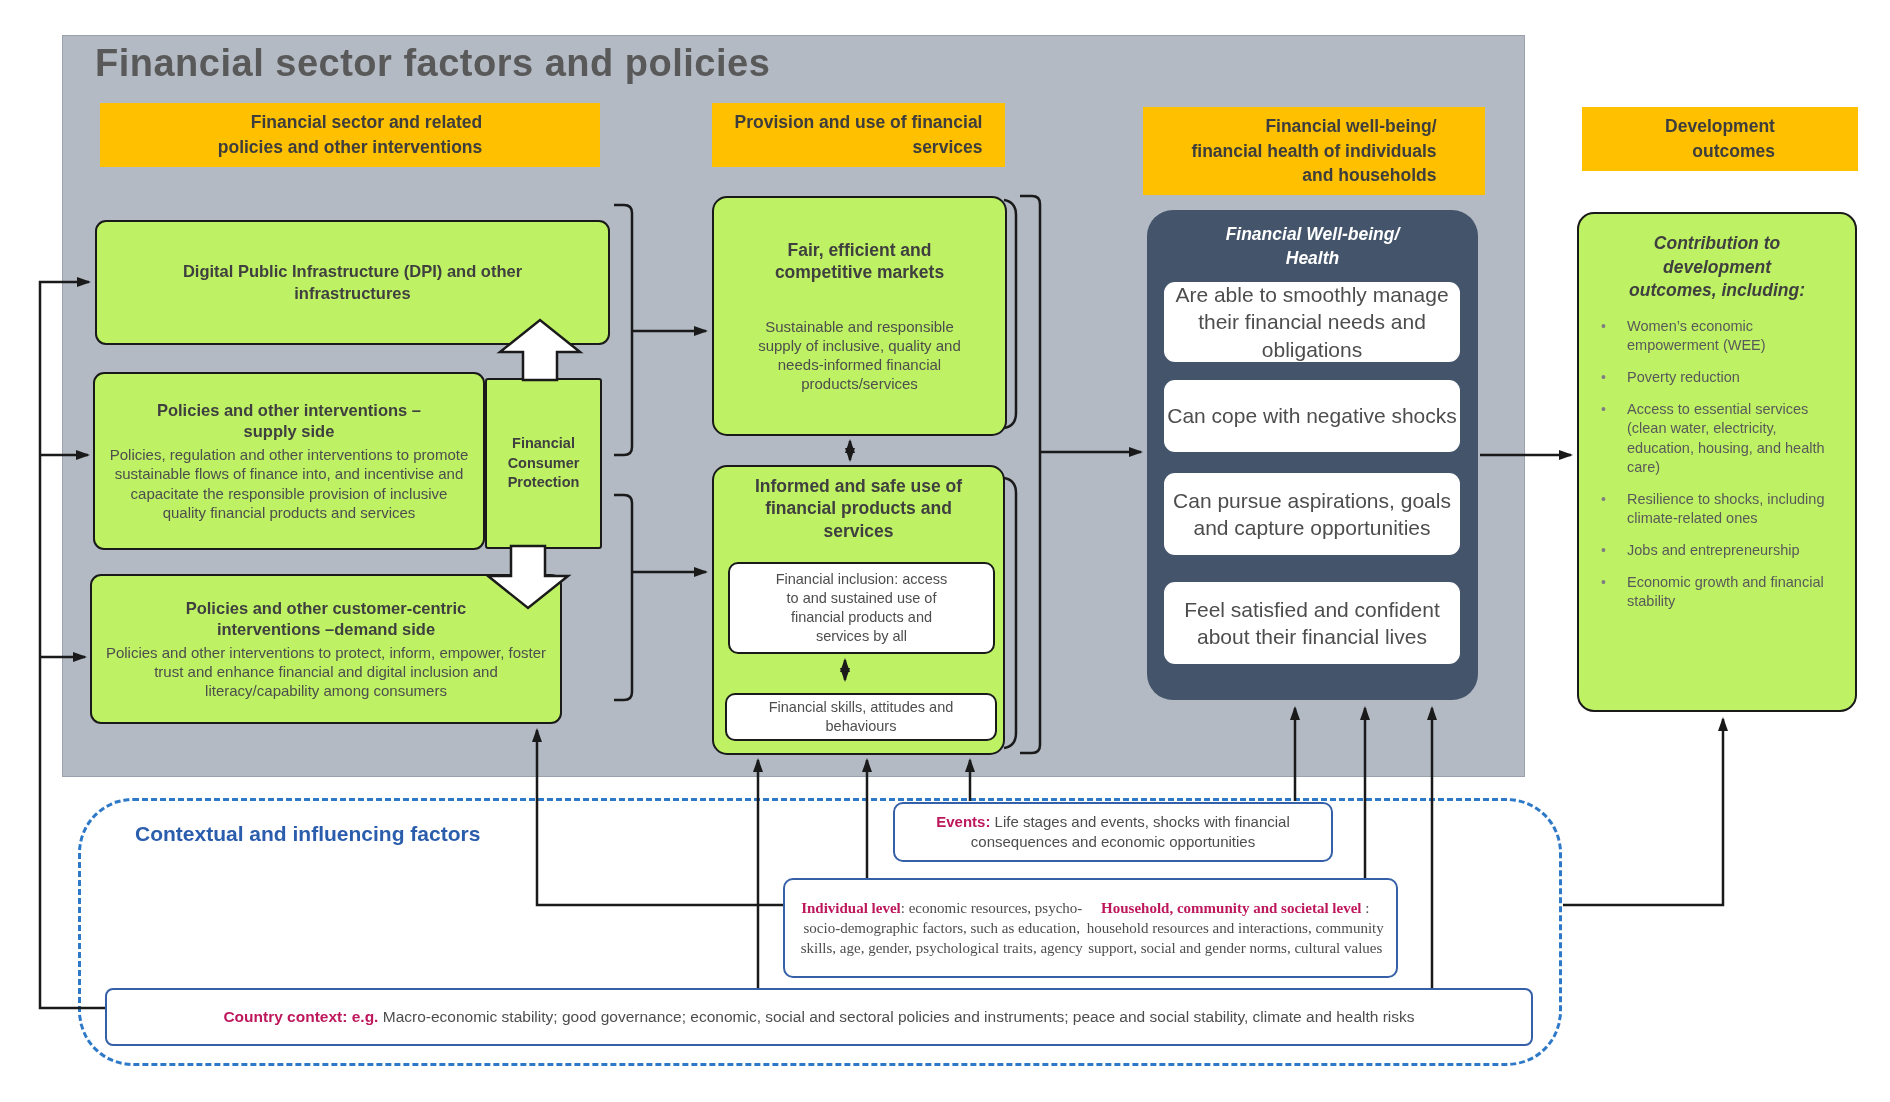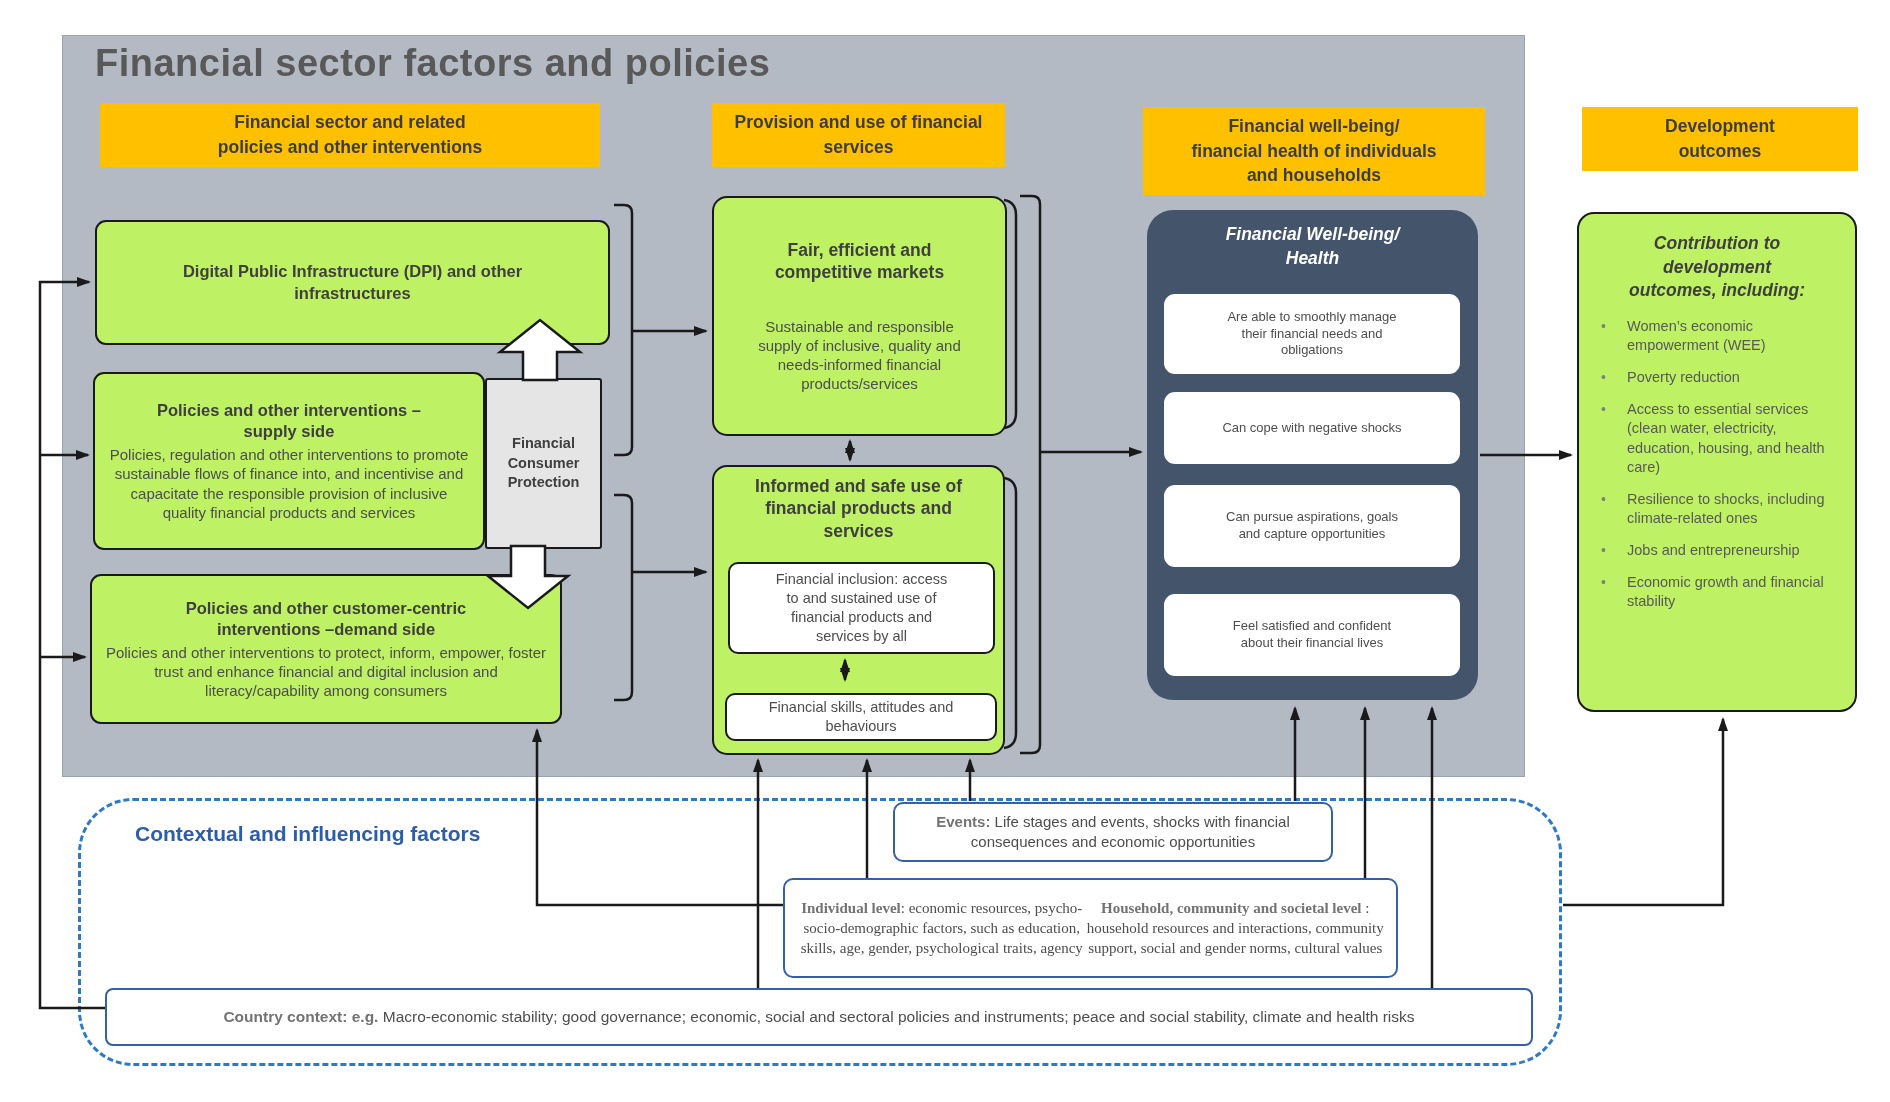--- a/index.html
+++ b/index.html
@@ -1,58 +1,58 @@
 <!DOCTYPE html>
 <html><head>
 <meta charset="utf-8">
 <style>
   html,body{margin:0;padding:0;background:#ffffff;font-family:"Liberation Sans",sans-serif;}
   #canvas{position:relative;width:1890px;height:1102px;background:#ffffff;overflow:hidden;}
   .abs{position:absolute;}
   .pre{white-space:pre-line;}
   #panel{left:62px;top:35px;width:1461px;height:740px;background:#b3bac4;border:1px solid #9ba2ad;}
   #panel-title{left:95px;top:42px;font-size:38px;font-weight:bold;color:#595959;letter-spacing:.5px;}
-  .hdr{background:#FFC000;color:#3d3d3d;font-weight:bold;font-size:17.5px;line-height:1.42;display:flex;align-items:center;justify-content:center;text-align:center;}
+  .hdr{background:#FFC000;color:#3d3d3d;font-weight:bold;font-size:17.5px;line-height:1.42;display:flex;align-items:center;justify-content:center;text-align:right;}
   .wbox{background:#bef264;border:2.5px solid #1a1a1a;border-radius:11px;display:flex;flex-direction:column;align-items:center;justify-content:center;text-align:center;}
   .ttl{font-weight:bold;font-size:16.5px;color:#3f3f3f;line-height:1.28;}
   .bd{font-size:15px;color:#4d4d4d;line-height:1.28;margin-top:3px;}
   
   #dpi-box{left:95px;top:220px;width:515px;height:125px;padding:4px 10px;box-sizing:border-box;}
   #supply-box{left:93px;top:372px;width:392px;height:178px;padding:6px 12px;box-sizing:border-box;}
   #demand-box{left:90px;top:574px;width:472px;height:150px;padding:6px 12px;box-sizing:border-box;}
-  #fcp-box{left:485px;top:378px;width:113px;height:167px;background:#e5e5e5;border:2px solid #1a1a1a;border-radius:3px;display:flex;align-items:center;justify-content:center;text-align:center;font-weight:bold;font-size:14.5px;color:#3f3f3f;line-height:1.35;}
+  #fcp-box{left:485px;top:378px;width:113px;height:167px;background:#bef264;border:2px solid #1a1a1a;border-radius:3px;display:flex;align-items:center;justify-content:center;text-align:center;font-weight:bold;font-size:14.5px;color:#3f3f3f;line-height:1.35;}
   
   #markets-box{left:712px;top:196px;width:295px;height:240px;border-radius:15px;padding:8px 10px;box-sizing:border-box;gap:17px;}
   #markets-box .ttl{font-size:17.5px;}
   #markets-box .bd{margin-top:16px;}
   #use-box{left:712px;top:465px;width:293px;height:290px;border-radius:15px;justify-content:flex-start;padding-top:8px;box-sizing:border-box;}
   #use-box .ttl{font-size:17.5px;}
   .subbox{position:absolute;background:#fff;border:2px solid #1a1a1a;border-radius:10px;display:flex;align-items:center;justify-content:center;text-align:center;font-size:14.5px;color:#4d4d4d;line-height:1.3;}
   #inclusion-box{left:14px;top:95px;width:263px;height:88px;}
   #skills-box{left:11px;top:226px;width:268px;height:44px;}
   
   #wb-box{left:1147px;top:210px;width:331px;height:490px;background:#44546A;border-radius:26px;}
   #wb-title{position:absolute;left:0;top:13px;width:100%;text-align:center;color:#ffffff;font-weight:bold;font-style:italic;font-size:17.5px;line-height:1.35;}
-  .wb-item{position:absolute;left:17px;width:296px;background:#ffffff;border-radius:11px;display:flex;align-items:center;justify-content:center;text-align:center;font-size:13px;color:#4d4d4d;line-height:1.3;margin-top:12px;}
+  .wb-item{position:absolute;left:17px;width:296px;background:#ffffff;border-radius:11px;display:flex;align-items:center;justify-content:center;text-align:center;font-size:21px;color:#4d4d4d;line-height:1.3;}
   #wb-item-0{top:72px;height:80px;}
   #wb-item-1{top:170px;height:72px;}
   #wb-item-2{top:263px;height:82px;}
   #wb-item-3{top:372px;height:82px;}
   
   #dev-box{left:1577px;top:212px;width:280px;height:500px;border-radius:17px;justify-content:flex-start;box-sizing:border-box;padding-top:18px;}
   #dev-title{font-weight:bold;font-style:italic;font-size:17.5px;color:#3f3f3f;line-height:1.35;text-align:center;}
   #dev-bullets{margin-top:14px;width:100%;box-sizing:border-box;padding:0 16px 0 22px;text-align:left;}
   .bul{display:flex;margin-bottom:13px;}
   .bul .dot{width:26px;color:#7f7f7f;font-size:14px;flex:none;line-height:1.32;}
   .bul .btx{font-size:14.5px;color:#595959;line-height:1.32;}
   
   #ctx-dashed{left:78px;top:798px;width:1484px;height:268px;border:3px dashed #2E79C7;border-radius:55px;box-sizing:border-box;}
   #ctx-title{left:135px;top:822px;font-size:21px;font-weight:bold;color:#2B5DAD;}
   .bluebox{background:#ffffff;border:2.5px solid #3560A8;border-radius:10px;display:flex;align-items:center;justify-content:center;text-align:center;font-size:15px;color:#4d4d4d;line-height:1.35;box-sizing:border-box;}
-  .bluebox b{color:#737373;}
+  .bluebox b{color:#be185d;}
   #events-box{left:893px;top:802px;width:440px;height:60px;padding:4px 26px;}
   #individual-box{left:783px;top:878px;width:615px;height:100px;padding:4px 12px;flex-direction:row;font-family:Liberation Serif, serif;}
   #country-box{left:105px;top:988px;width:1428px;height:58px;border-radius:8px;font-size:15.5px;padding:4px 30px;}
   #overlay{position:absolute;left:0;top:0;z-index:60;pointer-events:none;}
 </style>
 </head>
 <body>
 
 <div id="canvas">
 

